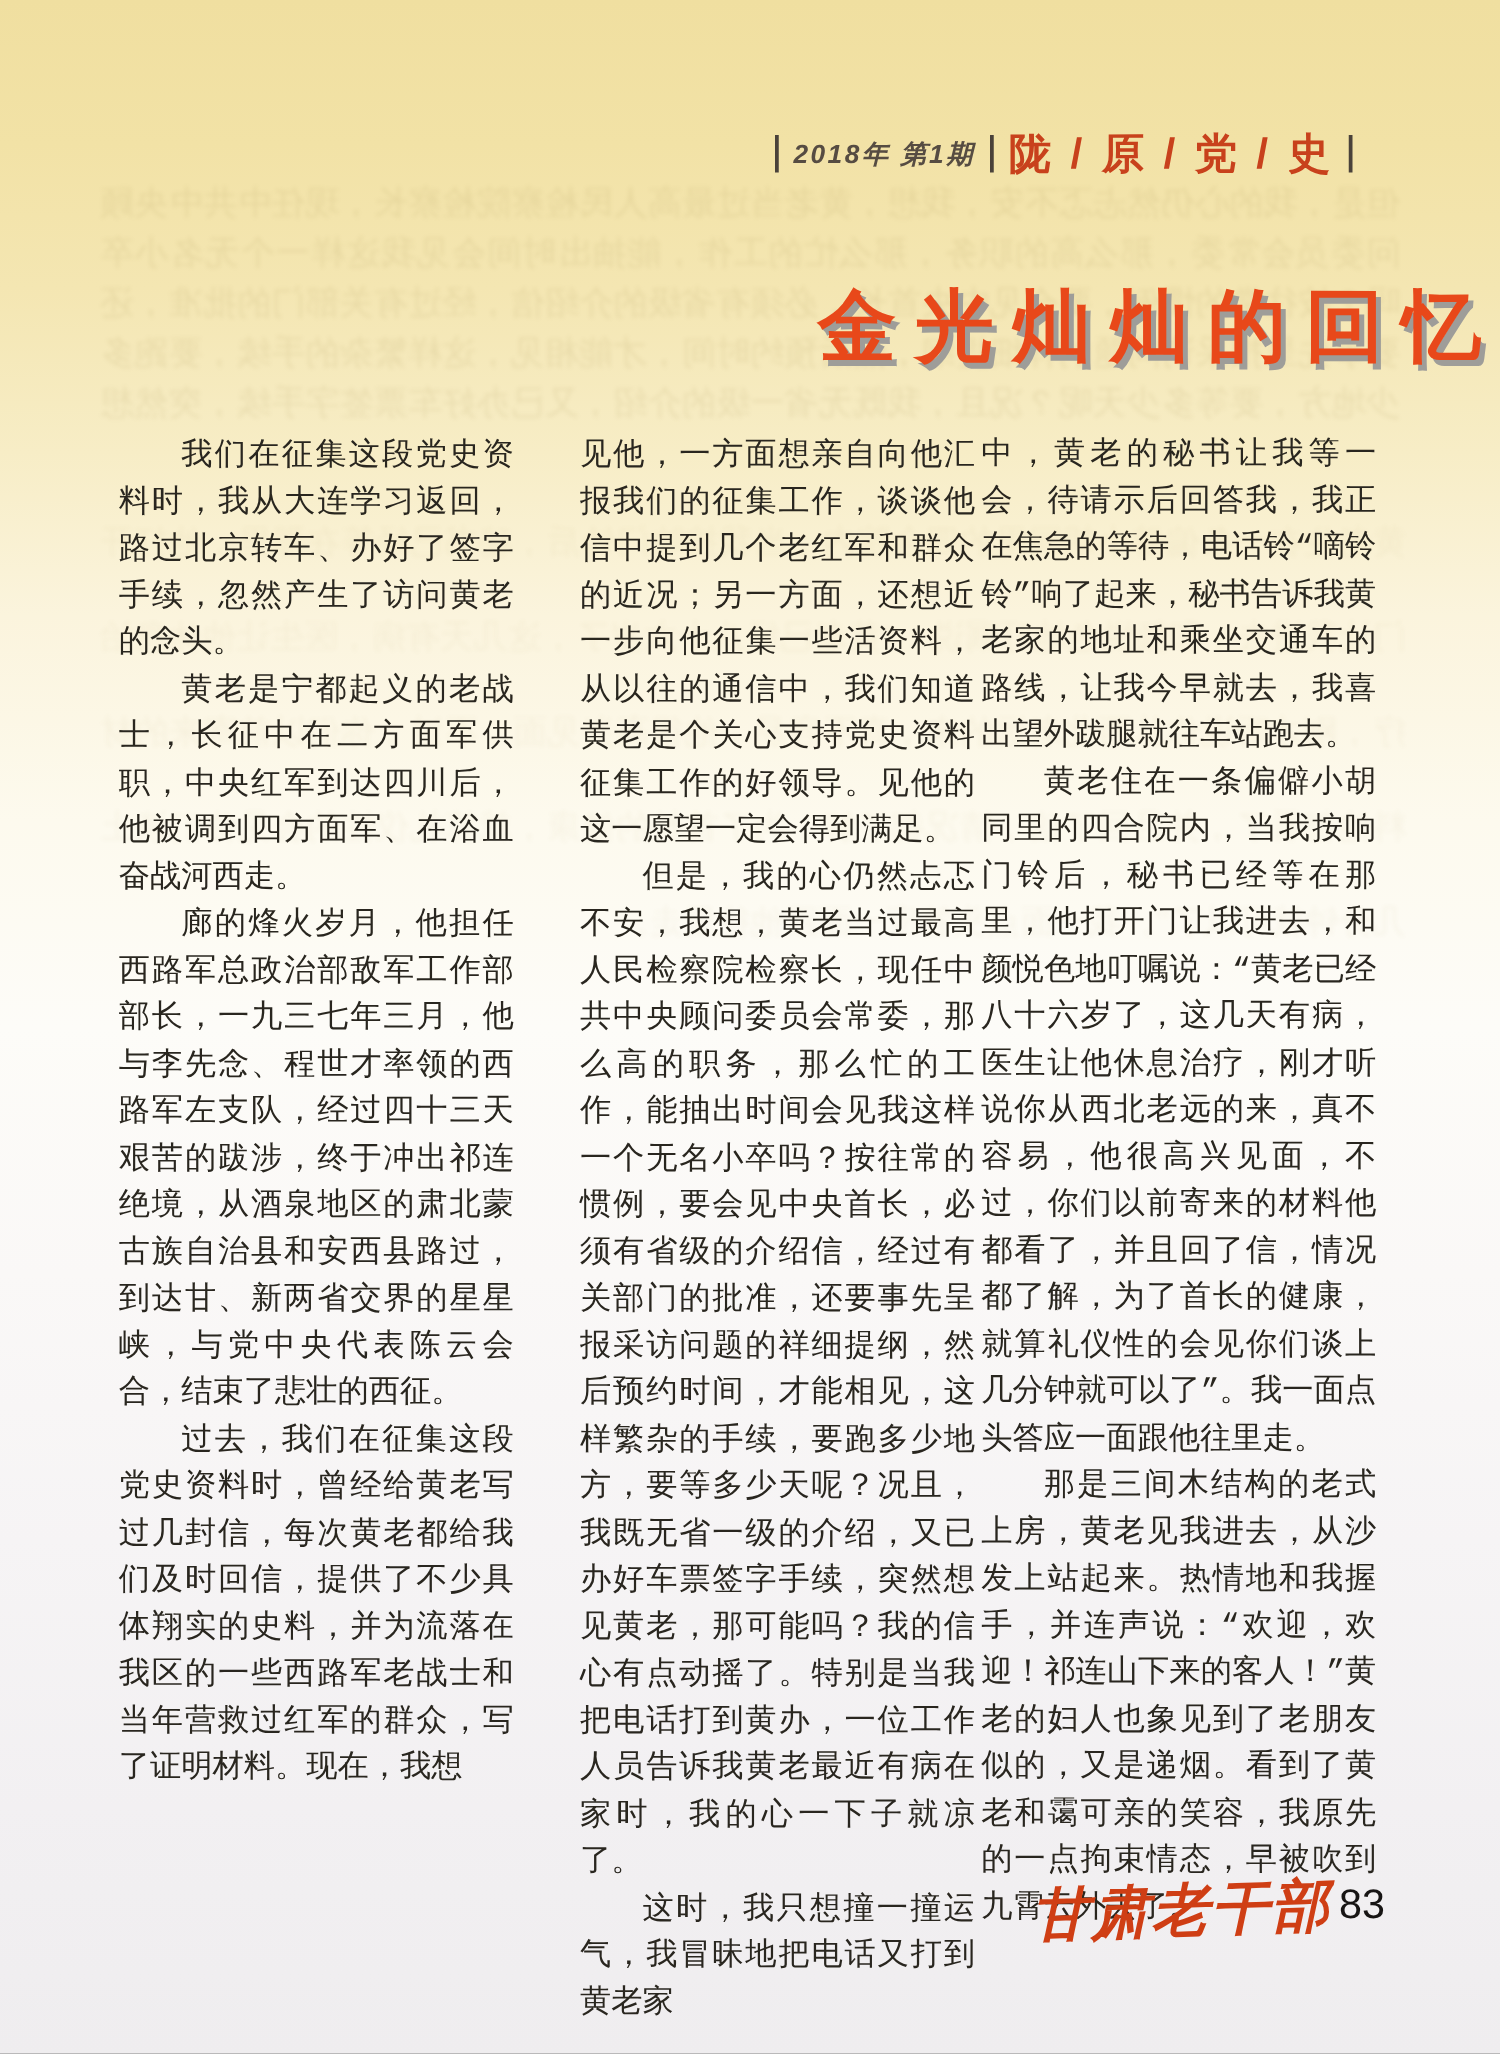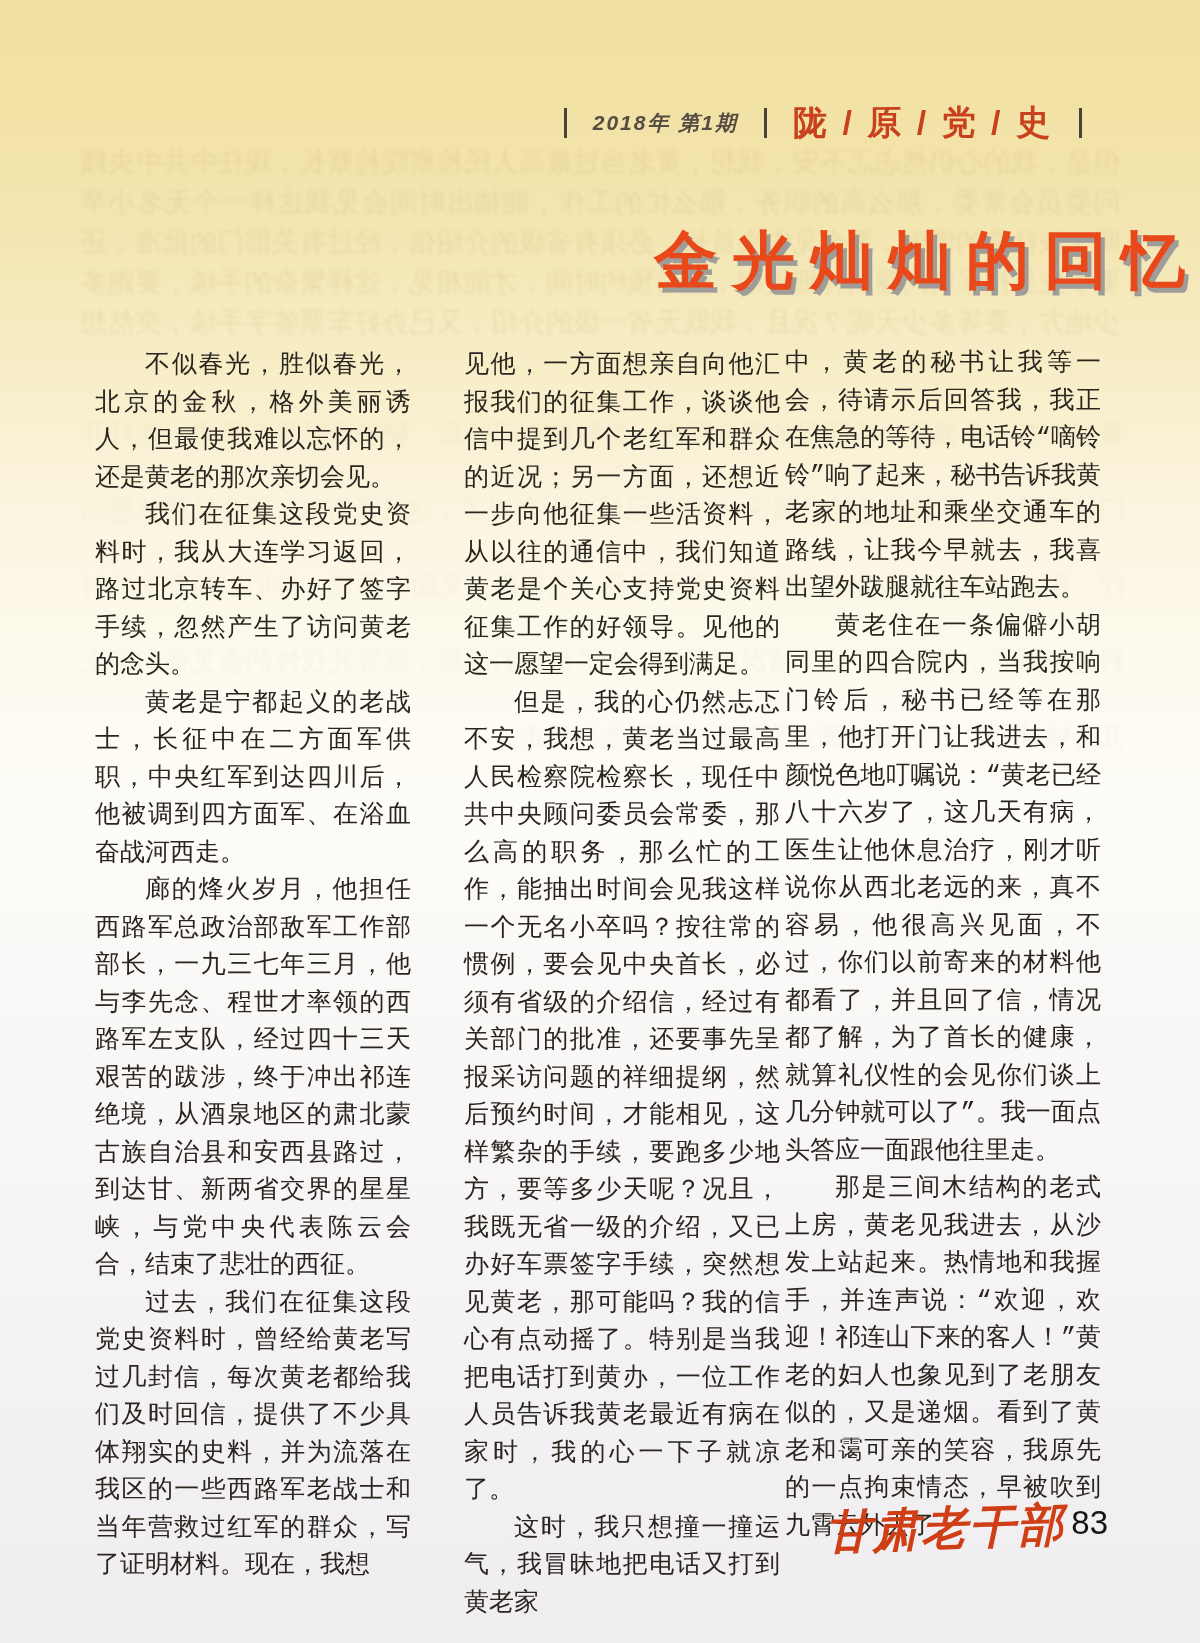--- a/index.html
+++ b/index.html
@@ -25,21 +25,21 @@
     line-height:40px;
     font-size:27px;
     pointer-events:none;
     user-select:none;
   }
   .ghost-top{left:80px;top:142px;width:1040px;height:195px;opacity:.12;}
   .ghost-mid{left:80px;top:395px;width:1045px;height:1060px;opacity:.05;line-height:76px;}
   
   .header{
     position:absolute;top:100px;right:118px;
-    display:flex;align-items:center;gap:26px;
+    display:flex;align-items:center;gap:12px;
     white-space:nowrap;
     margin-left:13px;
   }
   .hbar{width:3px;height:30px;background:#4a423a;display:inline-block;}
   .issue{
     font-family:"Liberation Sans","DejaVu Sans",sans-serif;
     font-style:italic;font-weight:bold;
     font-size:21px;color:#564c42;letter-spacing:2px;
   }
   .section{
@@ -99,21 +99,20 @@
     <span class="hbar"></span>
     <span class="issue">2018年 第1期</span>
     <span class="hbar"></span>
     <span class="section">陇 / 原 / 党 / 史</span>
     <span class="hbar"></span>
   </div>
 
   <div class="title">金光灿灿的回忆</div>
 
   <div class="col col-1">
-    <p class="indent">不似春光，胜似春光，北京的金秋，格外美丽诱人，但最使我难以忘怀的，还是黄老的那次亲切会见。</p>
     <p class="indent">我们在征集这段党史资料时，我从大连学习返回，路过北京转车、办好了签字手续，忽然产生了访问黄老的念头。</p>
     <p class="indent">黄老是宁都起义的老战士，长征中在二方面军供职，中央红军到达四川后，他被调到四方面军、在浴血奋战河西走。</p>
     <p class="indent">廊的烽火岁月，他担任西路军总政治部敌军工作部部长，一九三七年三月，他与李先念、程世才率领的西路军左支队，经过四十三天艰苦的跋涉，终于冲出祁连绝境，从酒泉地区的肃北蒙古族自治县和安西县路过，到达甘、新两省交界的星星峡，与党中央代表陈云会合，结束了悲壮的西征。</p>
     <p class="indent">过去，我们在征集这段党史资料时，曾经给黄老写过几封信，每次黄老都给我们及时回信，提供了不少具体翔实的史料，并为流落在我区的一些西路军老战士和当年营救过红军的群众，写了证明材料。现在，我想</p>
   </div>
 
   <div class="col col-2">
     <p class="noindent">见他，一方面想亲自向他汇报我们的征集工作，谈谈他信中提到几个老红军和群众的近况；另一方面，还想近一步向他征集一些活资料，从以往的通信中，我们知道黄老是个关心支持党史资料征集工作的好领导。见他的这一愿望一定会得到满足。</p>
     <p class="indent">但是，我的心仍然忐忑不安，我想，黄老当过最高人民检察院检察长，现任中共中央顾问委员会常委，那么高的职务，那么忙的工作，能抽出时间会见我这样一个无名小卒吗？按往常的惯例，要会见中央首长，必须有省级的介绍信，经过有关部门的批准，还要事先呈报采访问题的祥细提纲，然后预约时间，才能相见，这样繁杂的手续，要跑多少地方，要等多少天呢？况且，我既无省一级的介绍，又已办好车票签字手续，突然想见黄老，那可能吗？我的信心有点动摇了。特别是当我把电话打到黄办，一位工作人员告诉我黄老最近有病在家时，我的心一下子就凉了。</p>
     <p class="indent">这时，我只想撞一撞运气，我冒昧地把电话又打到黄老家</p>

